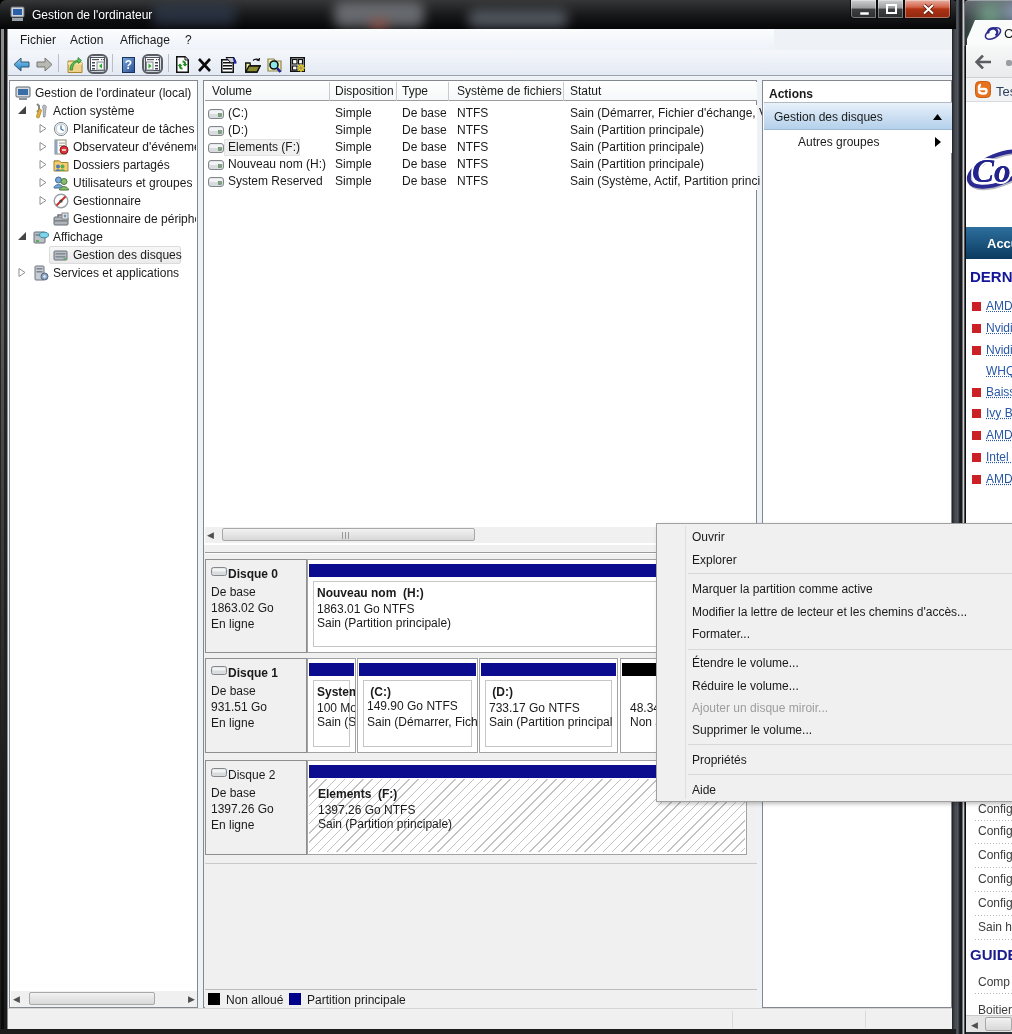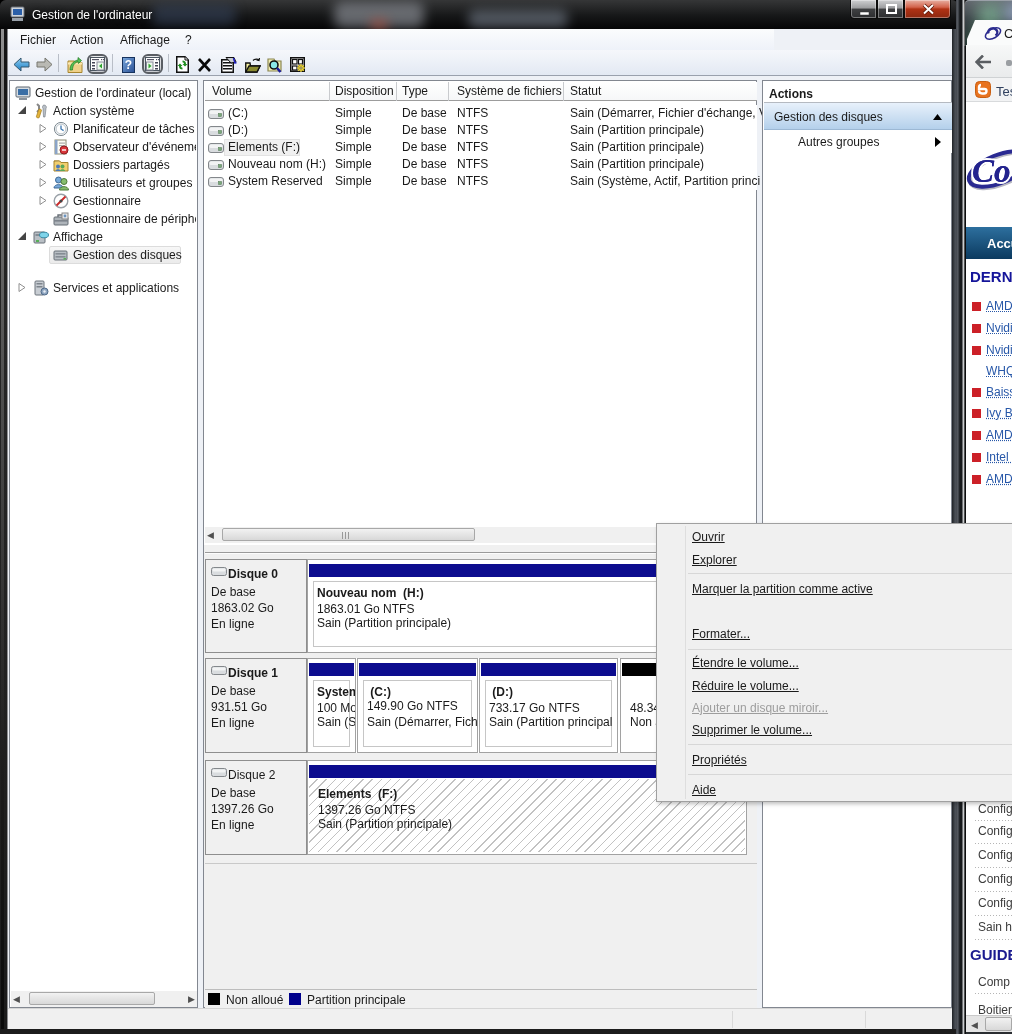--- a/index.html
+++ b/index.html
@@ -76,21 +76,21 @@
 #act-head { position:absolute; left:6px; top:6px; font-weight:bold; font-size:12px; }
 #act-line { position:absolute; left:1px; top:21px; width:188px; height:1px; background:#b5bac1; }
 #act-blue { position:absolute; left:1px; top:22px; width:188px; height:27px;
   background:linear-gradient(#e8f1fb,#b4d0eb); border-bottom:1px solid #9cb8d4; }
 #act-other { position:absolute; left:1px; top:49px; width:188px; height:23px; background:#fff; }
 
 #ctxmenu { position:absolute; left:656px; top:523px; width:362px; height:279px;
   background:#f0f0f0; border:1px solid #a0a0a0;
   box-shadow:2px 2px 4px rgba(0,0,0,.25); }
 #ctxmenu .gut { position:absolute; left:28px; top:2px; bottom:2px; width:1px; background:#dedede; }
-.mi { position:absolute; left:35px; height:22px; line-height:22px; white-space:nowrap;text-decoration:underline; }
+.mi { position:absolute; left:35px; height:22px; line-height:22px; white-space:nowrap; }
 .msep { position:absolute; left:31px; right:2px; height:1px; background:#d7d7d7; }
 
 #browser { position:absolute; left:956px; top:0; width:56px; height:1034px; background:#1b1b1b; }
 .blink { position:absolute; left:20px; color:#2757a8; text-decoration:underline;
   text-decoration-style:dotted; white-space:nowrap; }
 .bullet { position:absolute; left:5px; width:9px; height:9px; background:#cc2027; }
 .bitem { position:absolute; left:6px; color:#3c3c3c; white-space:nowrap; }
 .bdot { position:absolute; left:6px; right:0; height:1px;
   background-image:repeating-linear-gradient(90deg,#b5b5b5 0 1px,transparent 1px 3px); }
 </style>
@@ -339,21 +339,21 @@
       <div class="trow" style="top:165px">
         <div style="position:absolute;left:39px;top:0;width:132px;height:18px;background:linear-gradient(#f7f7f7,#ebebeb);border:1px solid #dcdcdc;border-radius:2px"></div>
         <svg class="ticon" style="left:43px">
             <rect x="1" y="4" width="13" height="9" rx="1" fill="#b9bfc5" stroke="#697078"></rect>
             <rect x="2.5" y="6" width="10" height="1.6" fill="#858c94"></rect>
             <rect x="2.5" y="9" width="10" height="1.6" fill="#858c94"></rect>
             <rect x="10.5" y="11" width="2.5" height="1.6" fill="#58b058"></rect>
           </svg>
         <span class="txt" style="left:63px">Gestion des disques</span>
       </div>
-      <div class="trow" style="top:198px">
+      <div class="trow" style="top:183px">
         <svg class="exp" style="left:8px" width="8" height="9">
             <path d="M1 0.5 L7 4.5 L1 8.5 Z" fill="#fff" stroke="#8f8f8f"></path>
           </svg>
         <svg class="ticon" style="left:23px">
             <rect x="2" y="1" width="9" height="14" rx="1" fill="#c8cdd3" stroke="#6d747c"></rect>
             <rect x="3.5" y="3" width="6" height="1.5" fill="#7d848c"></rect>
             <rect x="3.5" y="6" width="6" height="1.5" fill="#7d848c"></rect>
             <circle cx="11.5" cy="11.5" r="3.5" fill="#8fa6c0" stroke="#4d6888"></circle>
             <circle cx="11.5" cy="11.5" r="1.2" fill="#e8eef5"></circle>
           </svg>
@@ -641,20 +641,21 @@
   </div>
   <div style="position:absolute;left:10px;top:1032px;width:46px;height:2px;background:#2a2d31"></div>
 </div>
 
 <div id="ctxmenu">
   <div class="gut"></div>
   <div class="mi" style="top:2px">Ouvrir</div>
   <div class="mi" style="top:25px">Explorer</div>
   <div class="msep" style="top:49px"></div>
   <div class="mi" style="top:54px">Marquer la partition comme active</div>
+  <div class="mi" style="top:77px">Modifier la lettre de lecteur et les chemins d'accès...</div>
   <div class="mi" style="top:99px">Formater...</div>
   <div class="msep" style="top:125px"></div>
   <div class="mi" style="top:128px">Étendre le volume...</div>
   <div class="mi" style="top:151px">Réduire le volume...</div>
   <div class="mi" style="top:173px;color:#9d9d9d">Ajouter un disque miroir...</div>
   <div class="mi" style="top:195px">Supprimer le volume...</div>
   <div class="msep" style="top:220px"></div>
   <div class="mi" style="top:225px">Propriétés</div>
   <div class="msep" style="top:250px"></div>
   <div class="mi" style="top:255px">Aide</div>

